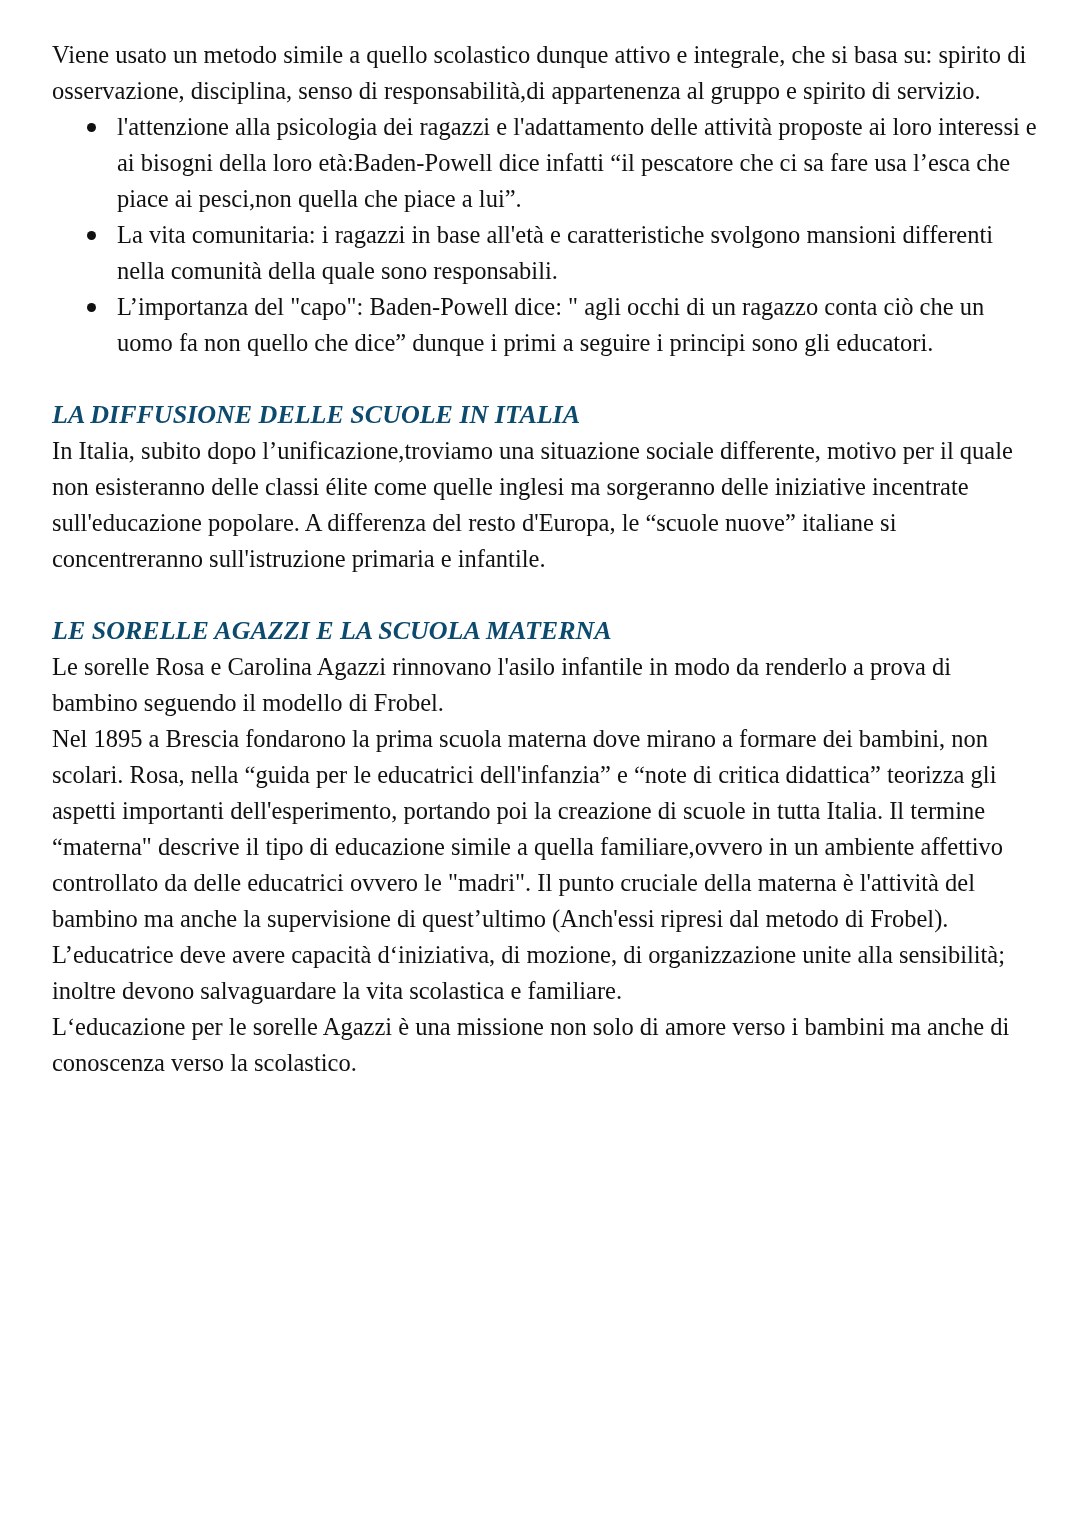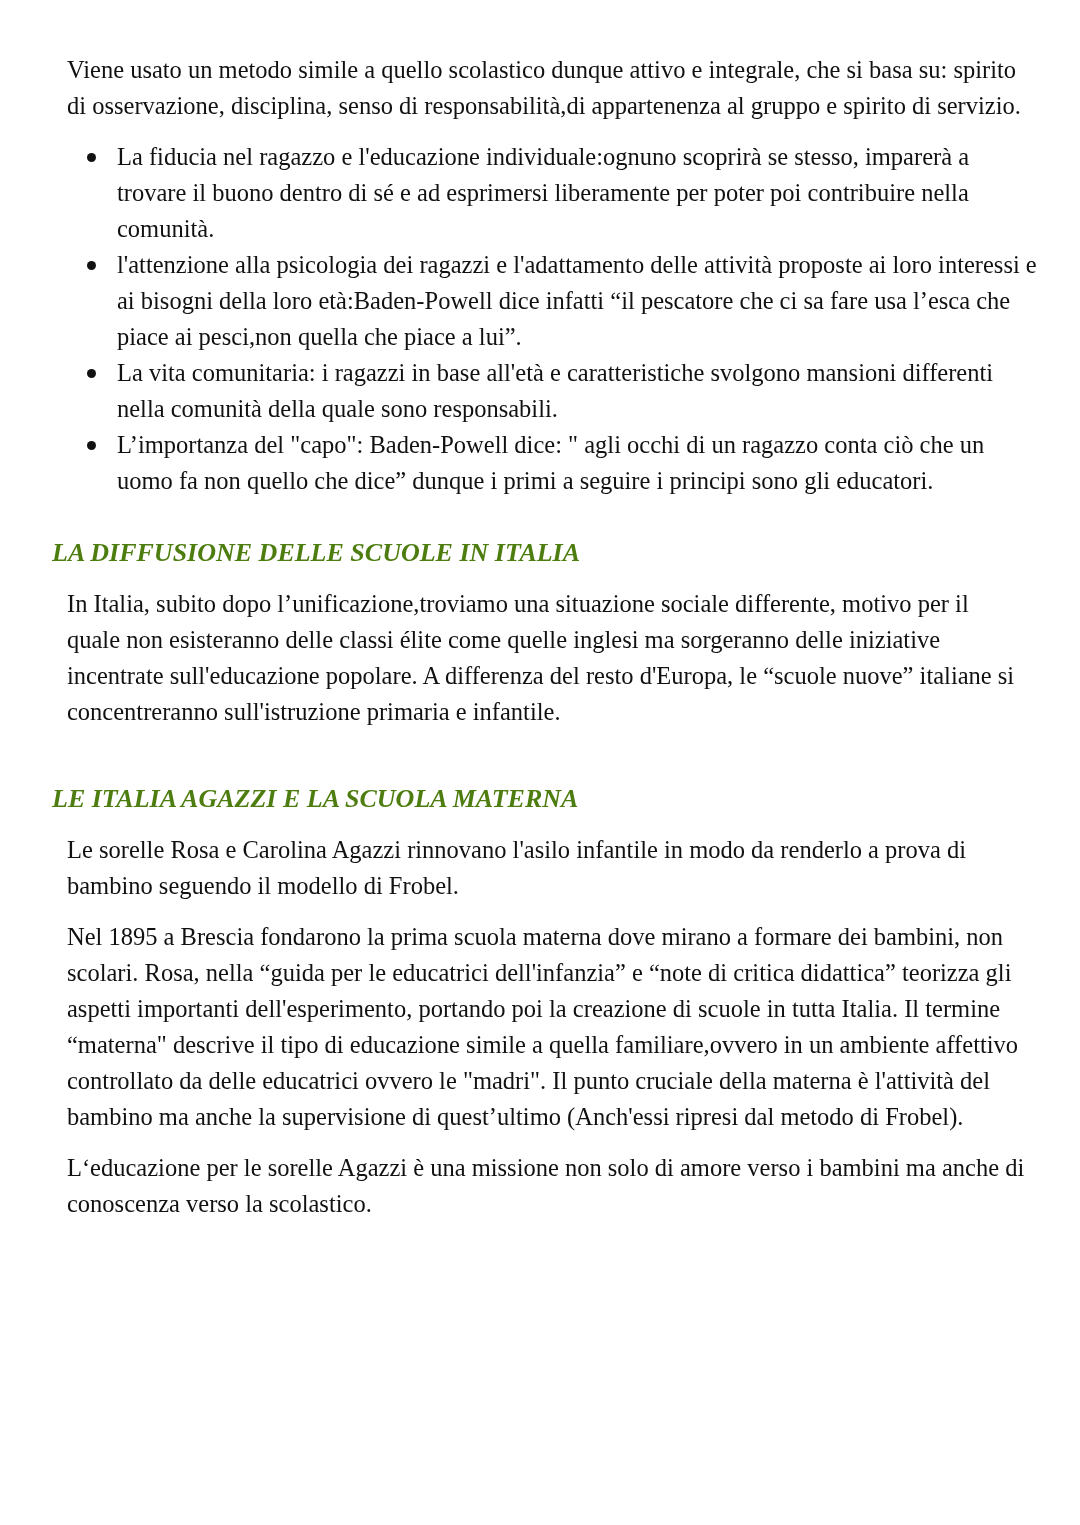--- a/index.html
+++ b/index.html
@@ -16,21 +16,21 @@
       font-size: 24.5px;
       line-height: 36px;
     }
     .page {
       position: relative;
       padding: 37px 40px 0 52px;
       box-sizing: border-box;
       width: 1080px;
     }
     p {
-      margin: 15px;
+      margin: 0;
     }
     ul.bullets {
       margin: 0;
       padding: 0 0 0 65px;
       list-style: none;
     }
     ul.bullets li {
       position: relative;
       margin: 0;
     }
@@ -46,35 +46,31 @@
     .section-gap {
       height: 36px;
     }
     h2.section-heading {
       margin: 0;
       font-family: "Liberation Serif", "DejaVu Serif", serif;
       font-style: italic;
       font-weight: bold;
       font-size: 26px;
       line-height: 36px;
-      color: #4d7c0f;
+      color: #0c4a6e;
     }
   </style>
 </head>
 <body>
 
 <div class="page">
 
   <p>Viene usato un metodo simile a quello scolastico dunque attivo e integrale, che si basa su: spirito di osservazione, disciplina, senso di responsabilità,di appartenenza al gruppo e spirito di servizio.</p>
 
   <ul class="bullets">
-    <li>
-      <span class="bullet"></span>
-      <span>La fiducia nel ragazzo e l'educazione individuale:ognuno scoprirà se stesso, imparerà a trovare il buono dentro di sé e ad esprimersi liberamente per poter poi contribuire nella comunità.</span>
-    </li>
     <li>
       <span class="bullet"></span>
       <span>l'attenzione alla psicologia dei ragazzi e l'adattamento delle attività proposte ai loro interessi e ai bisogni della loro età:Baden-Powell dice infatti “il pescatore che ci sa fare usa l’esca che piace ai pesci,non quella che piace a lui”.</span>
     </li>
     <li>
       <span class="bullet"></span>
       <span>La vita comunitaria: i ragazzi in base all'età e caratteristiche svolgono mansioni differenti nella comunità della quale sono responsabili.</span>
     </li>
     <li>
       <span class="bullet"></span>
@@ -85,19 +81,20 @@
   <div class="section-gap"></div>
 
   <section>
     <h2 class="section-heading">LA DIFFUSIONE DELLE SCUOLE IN ITALIA</h2>
     <p>In Italia, subito dopo l’unificazione,troviamo una situazione sociale differente, motivo per il quale non esisteranno delle classi élite come quelle inglesi ma sorgeranno delle iniziative incentrate sull'educazione popolare. A differenza del resto d'Europa, le “scuole nuove” italiane si concentreranno sull'istruzione primaria e infantile.</p>
   </section>
 
   <div class="section-gap"></div>
 
   <section>
-    <h2 class="section-heading">LE ITALIA AGAZZI E LA SCUOLA MATERNA</h2>
+    <h2 class="section-heading">LE SORELLE AGAZZI E LA SCUOLA MATERNA</h2>
     <p>Le sorelle Rosa e Carolina Agazzi rinnovano l'asilo infantile in modo da renderlo a prova di bambino seguendo il modello di Frobel.</p>
     <p>Nel 1895 a Brescia fondarono la prima scuola materna dove mirano a formare dei bambini, non scolari. Rosa, nella “guida per le educatrici dell'infanzia” e “note di critica didattica” teorizza gli aspetti importanti dell'esperimento, portando poi la creazione di scuole in tutta Italia. Il termine “materna" descrive il tipo di educazione simile a quella familiare,ovvero in un ambiente affettivo controllato da delle educatrici ovvero le "madri". Il punto cruciale della materna è l'attività del bambino ma anche la supervisione di quest’ultimo (Anch'essi ripresi dal metodo di Frobel).</p>
+    <p>L’educatrice deve avere capacità d‘iniziativa, di mozione, di organizzazione unite alla sensibilità; inoltre devono salvaguardare la vita scolastica e familiare.</p>
     <p>L‘educazione per le sorelle Agazzi è una missione non solo di amore verso i bambini ma anche di conoscenza verso la scolastico.</p>
   </section>
 
 </div>
 
 </body></html>

